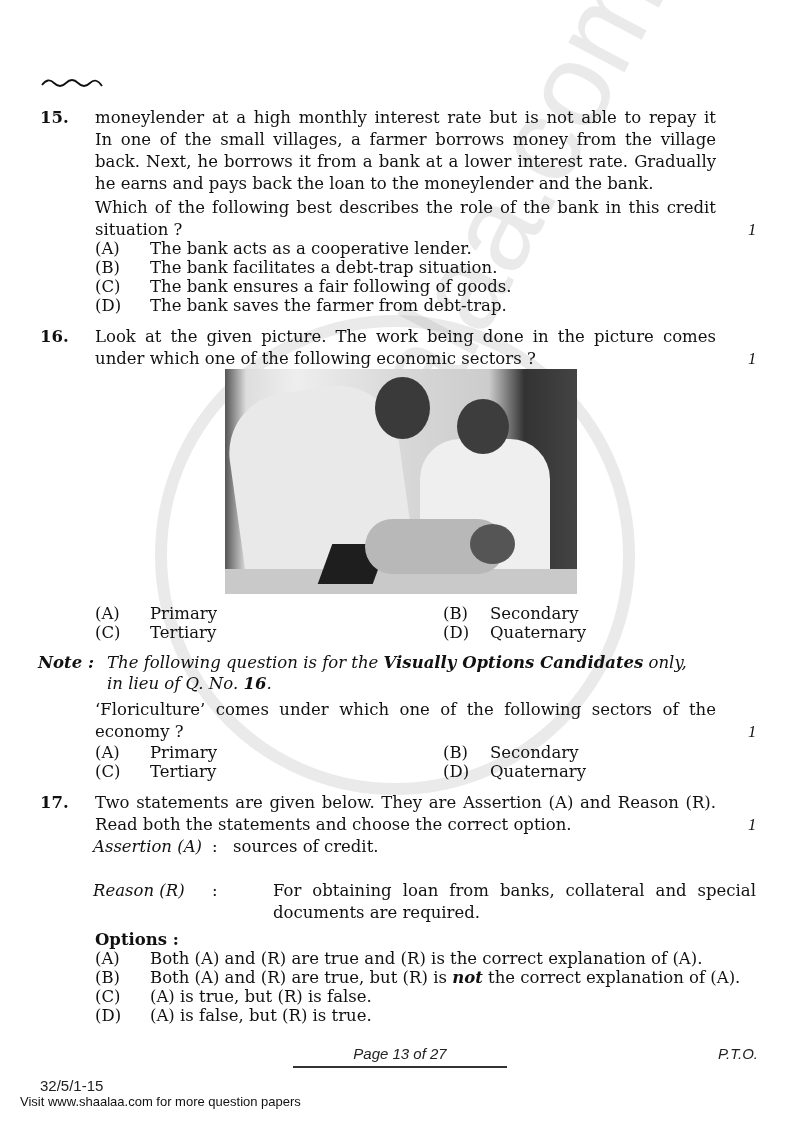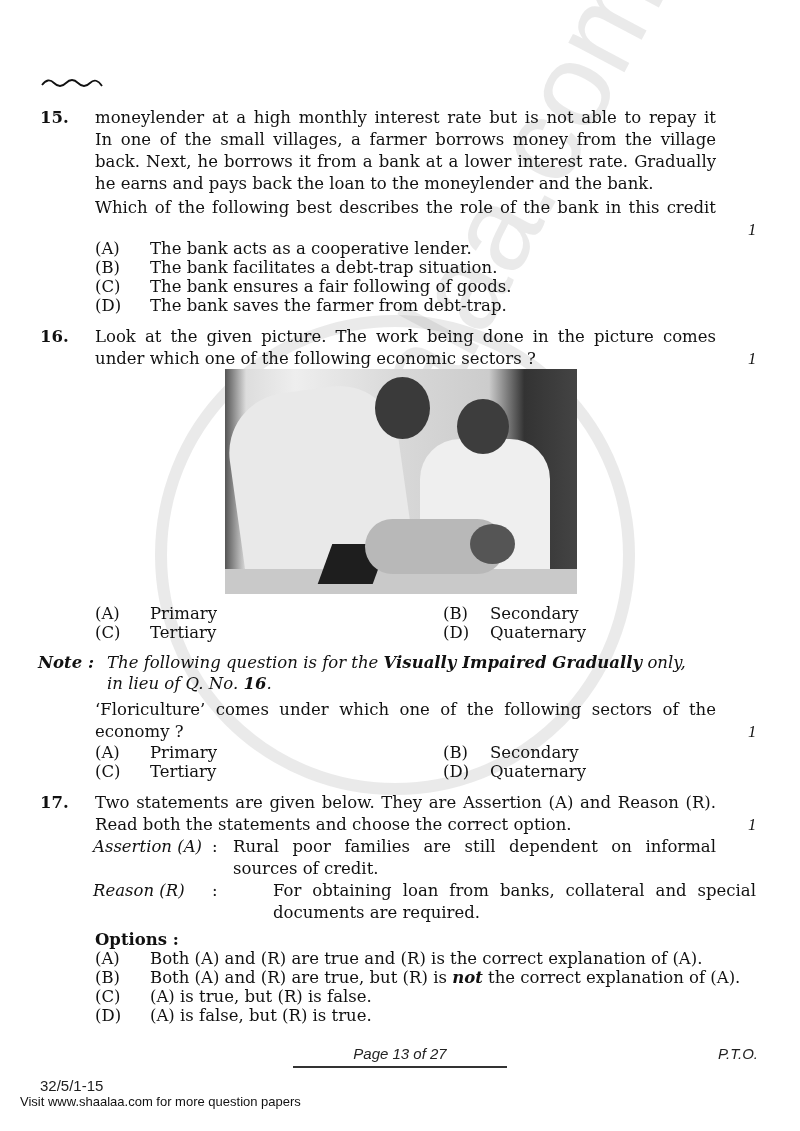--- a/index.html
+++ b/index.html
@@ -78,20 +78,21 @@
 
 <div class="abs qnum" style="left:40px;top:107px;">15.</div>
 <div class="abs" style="left:95px;top:107px;width:621px;">
   <div class="txt-wide justify">moneylender at a high monthly interest rate but is not able to repay it</div>
   <div class="txt-wide justify">In one of the small villages, a farmer borrows money from the village</div>
   <div class="txt-wide justify">back. Next, he borrows it from a bank at a lower interest rate. Gradually</div>
   <div class="txt">he earns and pays back the loan to the moneylender and the bank.</div>
 </div>
 <div class="abs" style="left:95px;top:197px;width:621px;">
   <div class="txt-wide justify">Which of the following best describes the role of the bank in this credit</div>
+  <div class="txt">situation ?</div>
 </div>
 <div class="abs mark" style="left:748px;top:219px;">1</div>
 
 <div class="opt-row" style="left:95px;top:239px;">
   <span class="opt-label">(A)</span>
   <span class="opt-text">The bank acts as a cooperative lender.</span>
 </div>
 <div class="opt-row" style="left:95px;top:258px;">
   <span class="opt-label">(B)</span>
   <span class="opt-text">The bank facilitates a debt-trap situation.</span>
@@ -135,21 +136,21 @@
   <span class="opt-label">(C)</span>
   <span class="opt-text">Tertiary</span>
 </div>
 <div class="opt-row" style="left:443px;top:623px;">
   <span class="opt-label">(D)</span>
   <span class="opt-text" style="left:47px;">Quaternary</span>
 </div>
 
 <div class="abs bi txt" style="left:38px;top:652px;">Note :</div>
 <div class="abs txt ital" style="left:107px;top:652px;">
-  <span>The following question is for the </span><span class="b">Visually Impaired Gradually</span><span> only,</span>
+  <span>The following question is for the </span><span class="b">Visually Options Candidates</span><span> only,</span>
 </div>
 <div class="abs txt ital" style="left:107px;top:673px;">
   <span>in lieu of Q. No. </span><span class="b">16</span><span>.</span>
 </div>
 
 <div class="abs" style="left:95px;top:699px;width:621px;">
   <div class="txt-wide justify">‘Floriculture’ comes under which one of the following sectors of the</div>
   <div class="txt">economy ?</div>
 </div>
 <div class="abs mark" style="left:748px;top:721px;">1</div>
@@ -174,21 +175,20 @@
 <div class="abs qnum" style="left:40px;top:792px;">17.</div>
 <div class="abs" style="left:95px;top:792px;width:621px;">
   <div class="txt-wide justify">Two statements are given below. They are Assertion (A) and Reason (R).</div>
   <div class="txt">Read both the statements and choose the correct option.</div>
 </div>
 <div class="abs mark" style="left:748px;top:814px;">1</div>
 
 <div class="abs txt ital" style="left:93px;top:836px;">Assertion (A)</div>
 <div class="abs txt" style="left:212px;top:836px;">:</div>
 <div class="abs" style="left:233px;top:836px;width:483px;">
-  <div class="txt-wide justify">Rural poor families are still dependent on informal</div>
   <div class="txt">sources of credit.</div>
 </div>
 
 <div class="abs txt ital" style="left:93px;top:880px;">Reason (R)</div>
 <div class="abs txt" style="left:212px;top:880px;">:</div>
 <div class="abs" style="left:233px;top:880px;width:483px;margin-left:40px;">
   <div class="txt-wide justify">For obtaining loan from banks, collateral and special</div>
   <div class="txt">documents are required.</div>
 </div>
 

